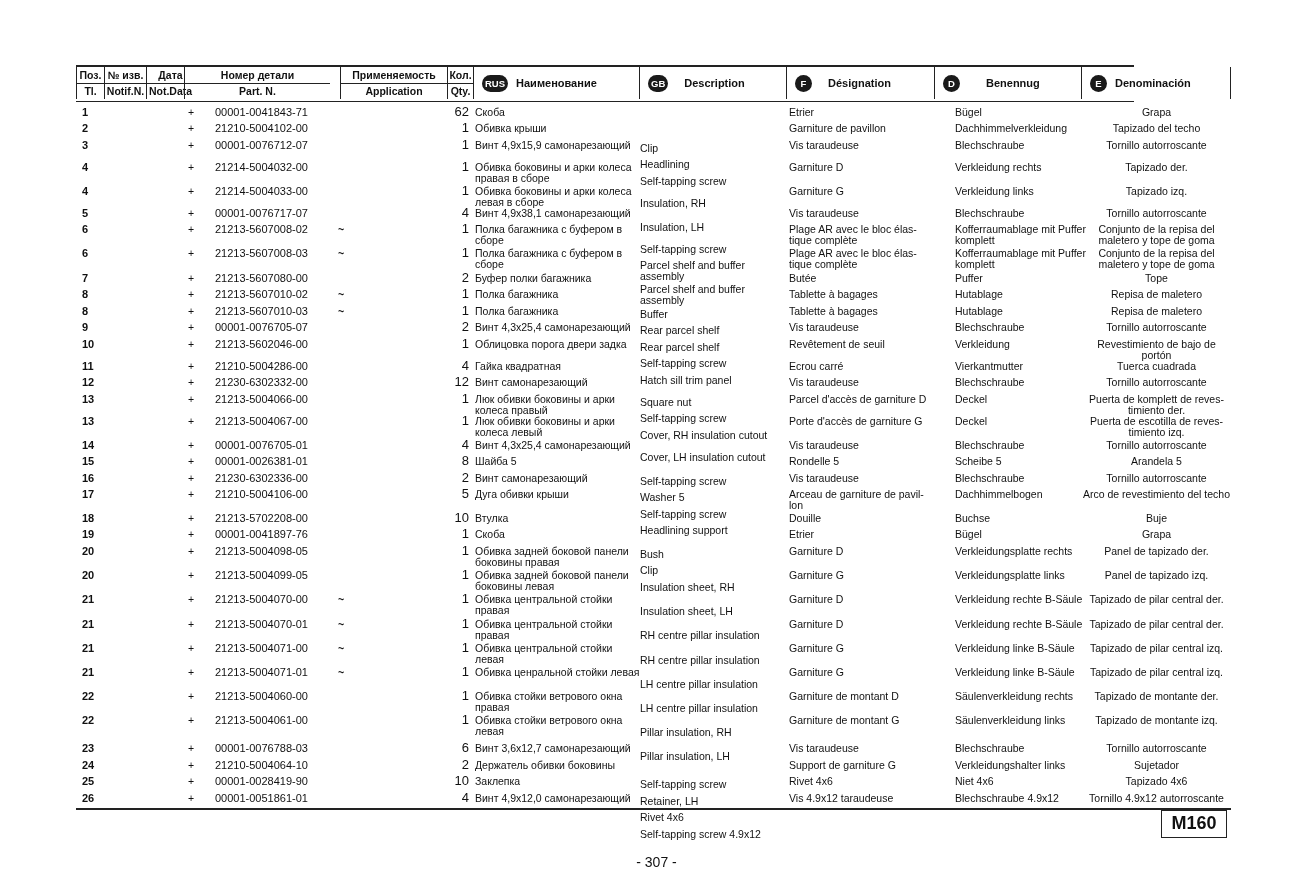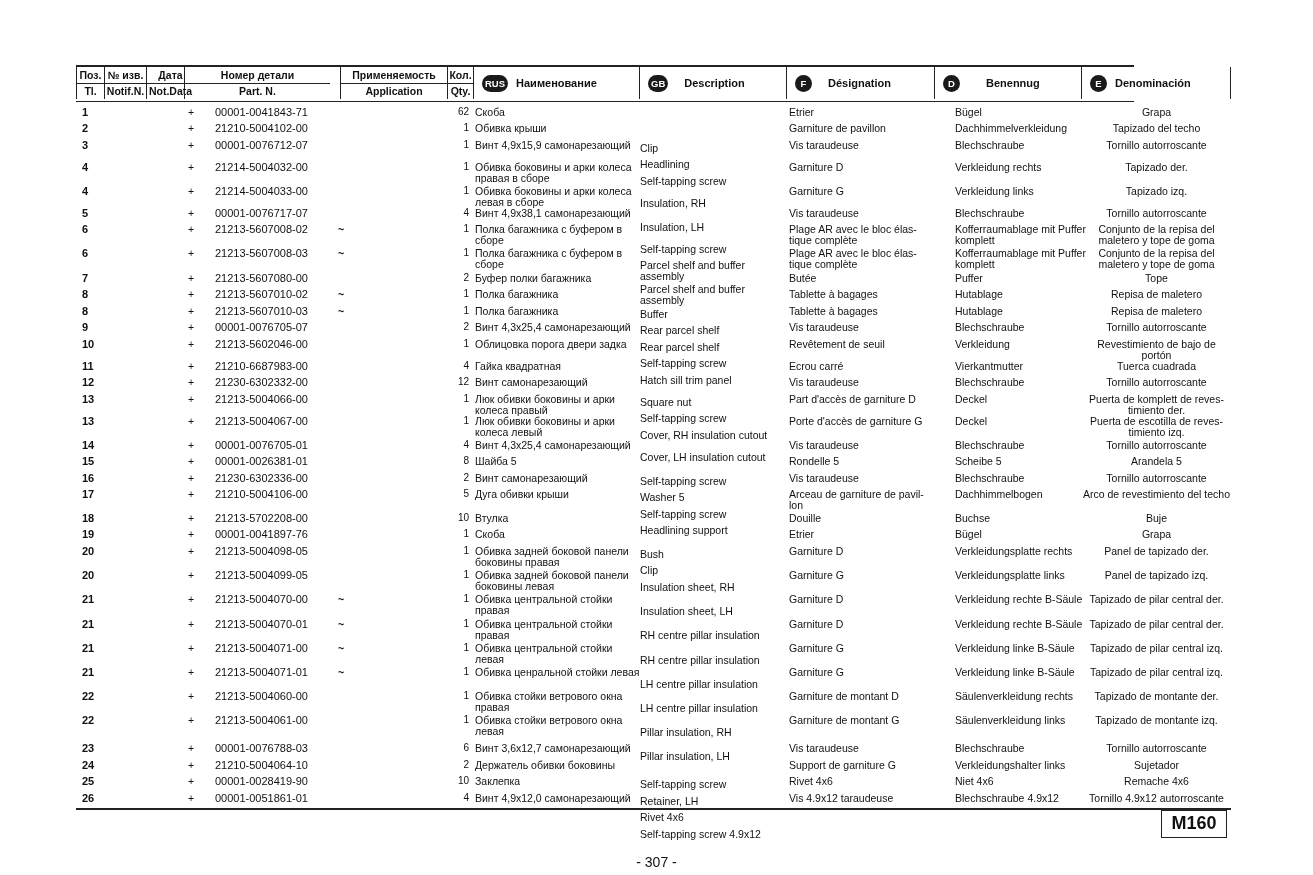--- a/index.html
+++ b/index.html
@@ -30,21 +30,21 @@
   .hcell.right-edge { border-right: 1px solid #222; }
 
   
   .rows { position: relative; }
   .row { position: absolute; left: 0; width: 1155px; font-size: 10.5px; line-height: 10.5px; }
   .row span { position: absolute; top: 0; white-space: nowrap; }
   .c-pos { left: 6px; font-weight: bold; font-size: 11px; }
   .c-plus { left: 112px; }
   .c-part { left: 139px; font-size: 11px; }
   .c-tilde { left: 262px; font-weight: bold; }
-  .c-qty { left: 371px; width: 22px; text-align: right; font-size: 10px; }
+  .c-qty { left: 371px; width: 22px; text-align: right; font-size: 13px; }
   .c-ru { left: 399px; width: 165px; white-space: normal !important; }
   .c-gb { left: 564px; width: 147px; white-space: normal !important; margin-top: 36px; }
   .c-fr { left: 713px; width: 147px; white-space: normal !important; }
   .c-de { left: 860px; width: 146px; white-space: normal !important; margin-left: 19px; }
   .c-es { left: 1006px; width: 149px; white-space: normal !important; text-align: center; }
 
   .bottom-rule { position: absolute; left: 76px; top: 808px; width: 1155px; border-top: 2px solid #222; }
   .model-box {
     position: absolute; left: 1161px; top: 810px; width: 66px; height: 28px; border: 1.5px solid #222;
     box-sizing: border-box; font-weight: bold; font-size: 18px; text-align: center; line-height: 25px;
@@ -255,21 +255,21 @@
         <span class="c-qty">1</span>
         <span class="c-ru">Облицовка порога двери задка</span>
         <span class="c-gb">Hatch sill trim panel</span>
         <span class="c-fr">Revêtement de seuil</span>
         <span class="c-de">Verkleidung</span>
         <span class="c-es">Revestimiento de bajo de portón</span>
       </div>
       <div class="row" style="top: 257px;">
         <span class="c-pos">11</span>
         <span class="c-plus">+</span>
-        <span class="c-part">21210-6687983-00</span>
+        <span class="c-part">21210-5004286-00</span>
         <span class="c-tilde"></span>
         <span class="c-qty">4</span>
         <span class="c-ru">Гайка квадратная</span>
         <span class="c-gb">Square nut</span>
         <span class="c-fr">Ecrou carré</span>
         <span class="c-de">Vierkantmutter</span>
         <span class="c-es">Tuerca cuadrada</span>
       </div>
       <div class="row" style="top: 273px;">
         <span class="c-pos">12</span>
@@ -284,21 +284,21 @@
         <span class="c-es">Tornillo autorroscante</span>
       </div>
       <div class="row" style="top: 290px;">
         <span class="c-pos">13</span>
         <span class="c-plus">+</span>
         <span class="c-part">21213-5004066-00</span>
         <span class="c-tilde"></span>
         <span class="c-qty">1</span>
         <span class="c-ru">Люк обивки боковины и арки колеса правый</span>
         <span class="c-gb">Cover, RH insulation cutout</span>
-        <span class="c-fr">Part d'accès de garniture D</span>
+        <span class="c-fr">Parcel d'accès de garniture D</span>
         <span class="c-de">Deckel</span>
         <span class="c-es">Puerta de komplett de reves-timiento der.</span>
       </div>
       <div class="row" style="top: 312px;">
         <span class="c-pos">13</span>
         <span class="c-plus">+</span>
         <span class="c-part">21213-5004067-00</span>
         <span class="c-tilde"></span>
         <span class="c-qty">1</span>
         <span class="c-ru">Люк обивки боковины и арки колеса левый</span>
@@ -502,21 +502,21 @@
       <div class="row" style="top: 672px;">
         <span class="c-pos">25</span>
         <span class="c-plus">+</span>
         <span class="c-part">00001-0028419-90</span>
         <span class="c-tilde"></span>
         <span class="c-qty">10</span>
         <span class="c-ru">Заклепка</span>
         <span class="c-gb">Rivet 4x6</span>
         <span class="c-fr">Rivet 4x6</span>
         <span class="c-de">Niet 4x6</span>
-        <span class="c-es">Remache 4x6</span>
+        <span class="c-es">Tapizado 4x6</span>
       </div>
       <div class="row" style="top: 689px;">
         <span class="c-pos">26</span>
         <span class="c-plus">+</span>
         <span class="c-part">00001-0051861-01</span>
         <span class="c-tilde"></span>
         <span class="c-qty">4</span>
         <span class="c-ru">Винт 4,9x12,0 самонарезающий</span>
         <span class="c-gb">Self-tapping screw 4.9x12</span>
         <span class="c-fr">Vis 4.9x12 taraudeuse</span>

